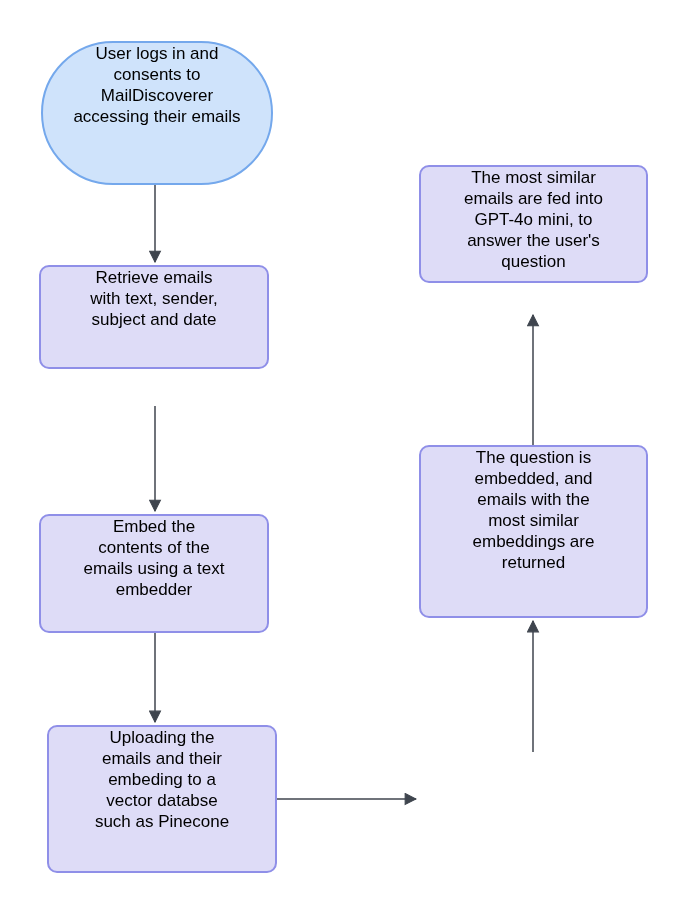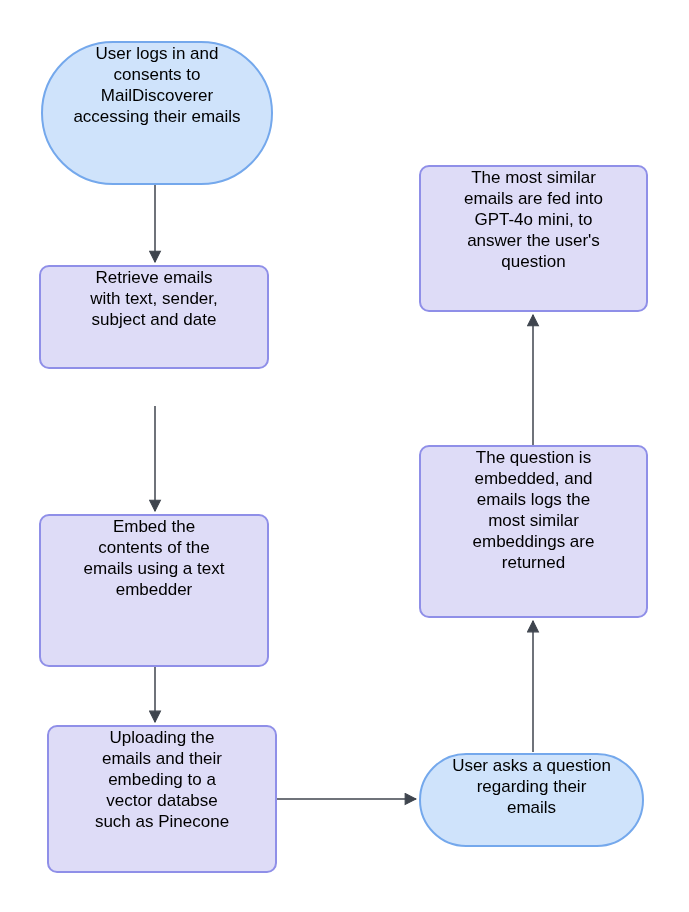--- a/index.html
+++ b/index.html
@@ -70,33 +70,30 @@
   </svg>
 
   <div class="node terminator" style="left:41px; top:41px; width:232px; height:144px; border-radius:72px; padding:0 26px;">
     <span>User logs in and consents to MailDiscoverer accessing their emails</span>
   </div>
 
   <div class="node process" style="left:39px; top:265px; width:230px; height:104px; padding:0 38px;">
     <span>Retrieve emails with text, sender, subject and date</span>
   </div>
 
-  <div class="node process" style="left:39px; top:514px; width:230px; height:153px; padding:0 38px;">
+  <div class="node process" style="left:39px; top:514px; width:230px; height:119px; padding:0 38px;">
     <span>Embed the contents of the emails using a text embedder</span>
   </div>
 
   <div class="node process" style="left:47px; top:725px; width:230px; height:148px; padding:0 38px;">
     <span>Uploading the emails and their embeding to a vector databse such as Pinecone</span>
   </div>
 
-  <div class="node terminator" style="left:419px; top:753px; width:225px; height:94px; border-radius:47px; padding:0 30px;">
-    <span>User asks a question regarding their emails</span>
+
+  <div class="node process" style="left:419px; top:445px; width:229px; height:173px; padding:0 40px;">
+    <span>The question is embedded, and emails with the most similar embeddings are returned</span>
   </div>
 
-  <div class="node process" style="left:419px; top:445px; width:229px; height:173px; padding:0 40px;">
-    <span>The question is embedded, and emails logs the most similar embeddings are returned</span>
-  </div>
-
-  <div class="node process" style="left:419px; top:165px; width:229px; height:147px; padding:0 26px;">
+  <div class="node process" style="left:419px; top:165px; width:229px; height:118px; padding:0 26px;">
     <span>The most similar emails are fed into GPT-4o mini, to answer the user's question</span>
   </div>
 
 </div>
 
 </body></html>

